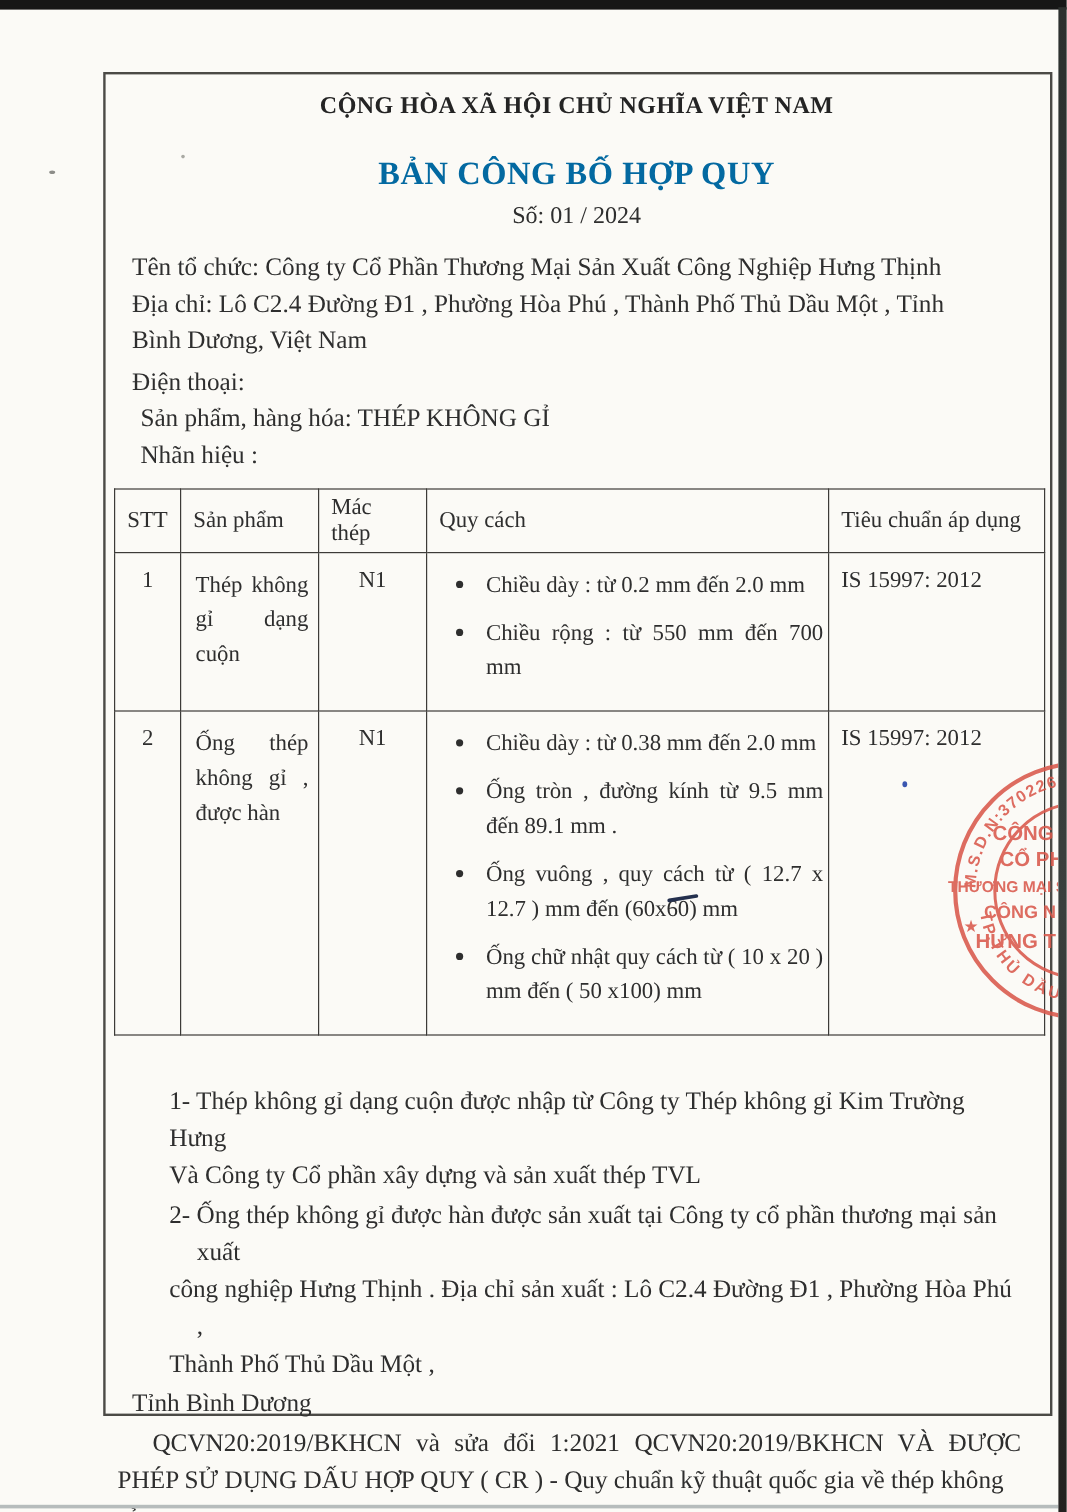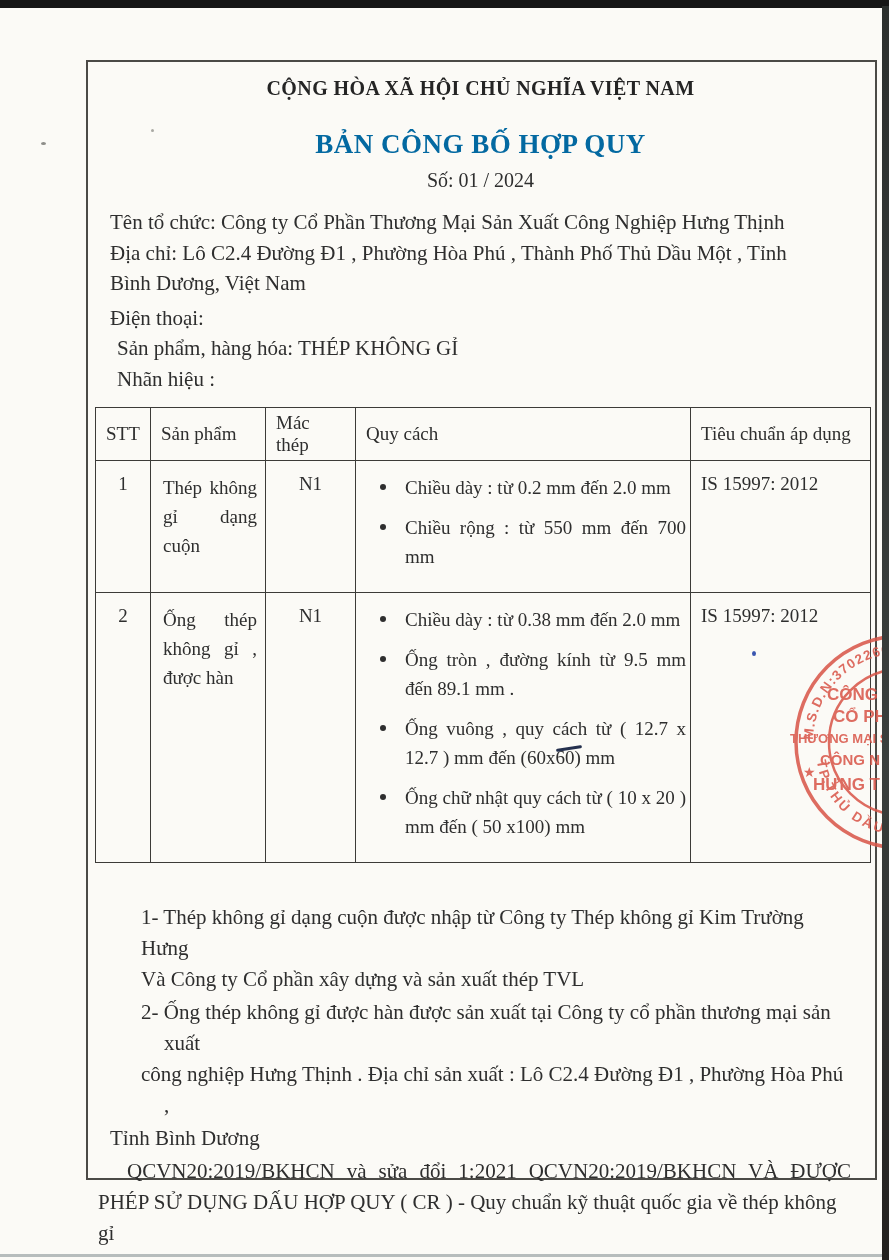--- a/index.html
+++ b/index.html
@@ -159,20 +159,21 @@
   </table>
 
   <div class="notes">
     <div class="note-1">
       <div>1-  Thép không gỉ dạng cuộn được nhập từ Công ty Thép không gỉ Kim Trường Hưng</div>
       <div>Và Công ty Cổ phần xây dựng và sản xuất thép TVL</div>
     </div>
     <div class="note-2">
       <span class="just-line">2-  Ống thép không gỉ được hàn được sản xuất tại Công ty cổ phần thương mại sản xuất</span>
       <span style="display:block">công nghiệp Hưng Thịnh . Địa chỉ sản xuất : Lô C2.4 Đường Đ1 , Phường Hòa Phú ,</span>
+      <span style="display:block">Thành Phố Thủ Dầu Một ,</span>
     </div>
     <div class="note-plain">Tỉnh Bình Dương</div>
     <div class="note-qcvn">
       <span class="ind just-line">QCVN20:2019/BKHCN và sửa đổi 1:2021 QCVN20:2019/BKHCN VÀ ĐƯỢC</span>
       <span style="display:block">PHÉP SỬ DỤNG DẤU HỢP QUY ( CR ) -  Quy chuẩn kỹ thuật quốc gia về thép không gỉ</span>
     </div>
   </div>
 </div>
 
 <div class="stamp-wrap">

